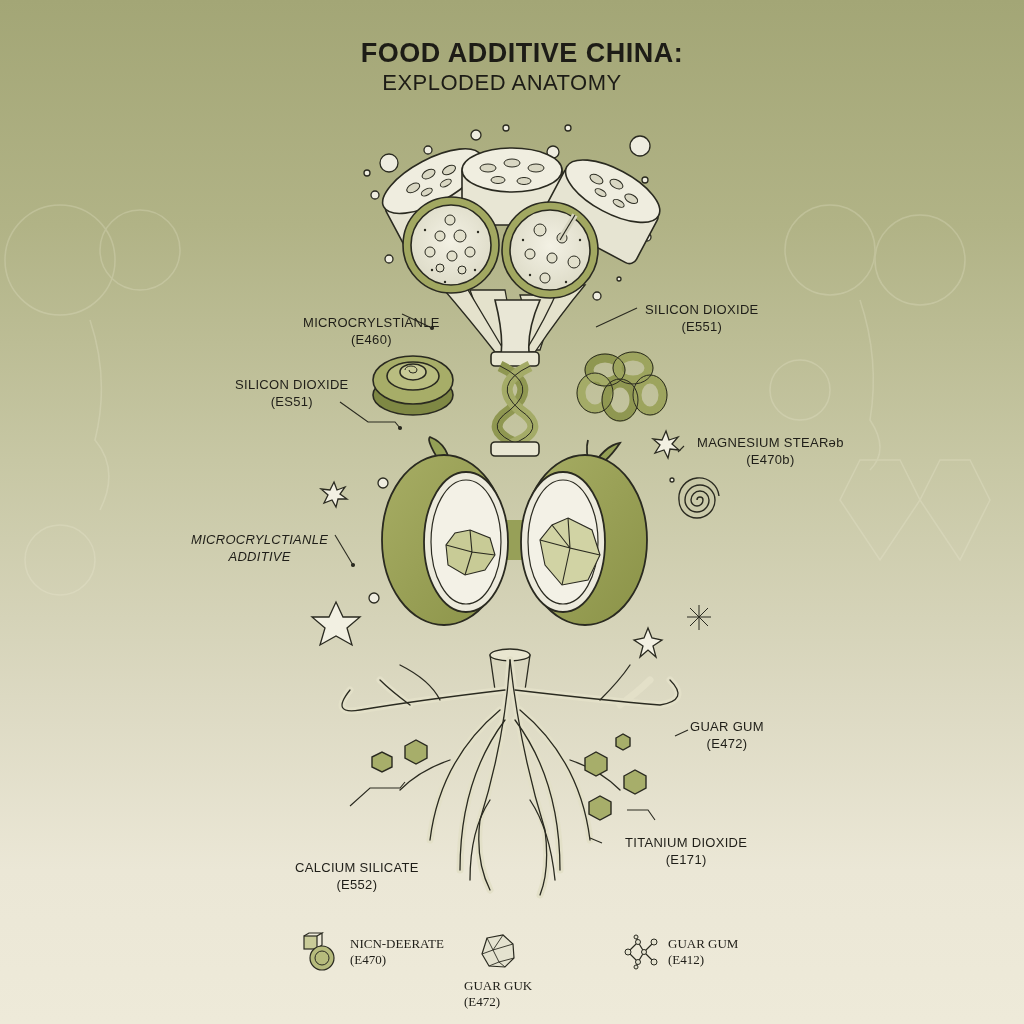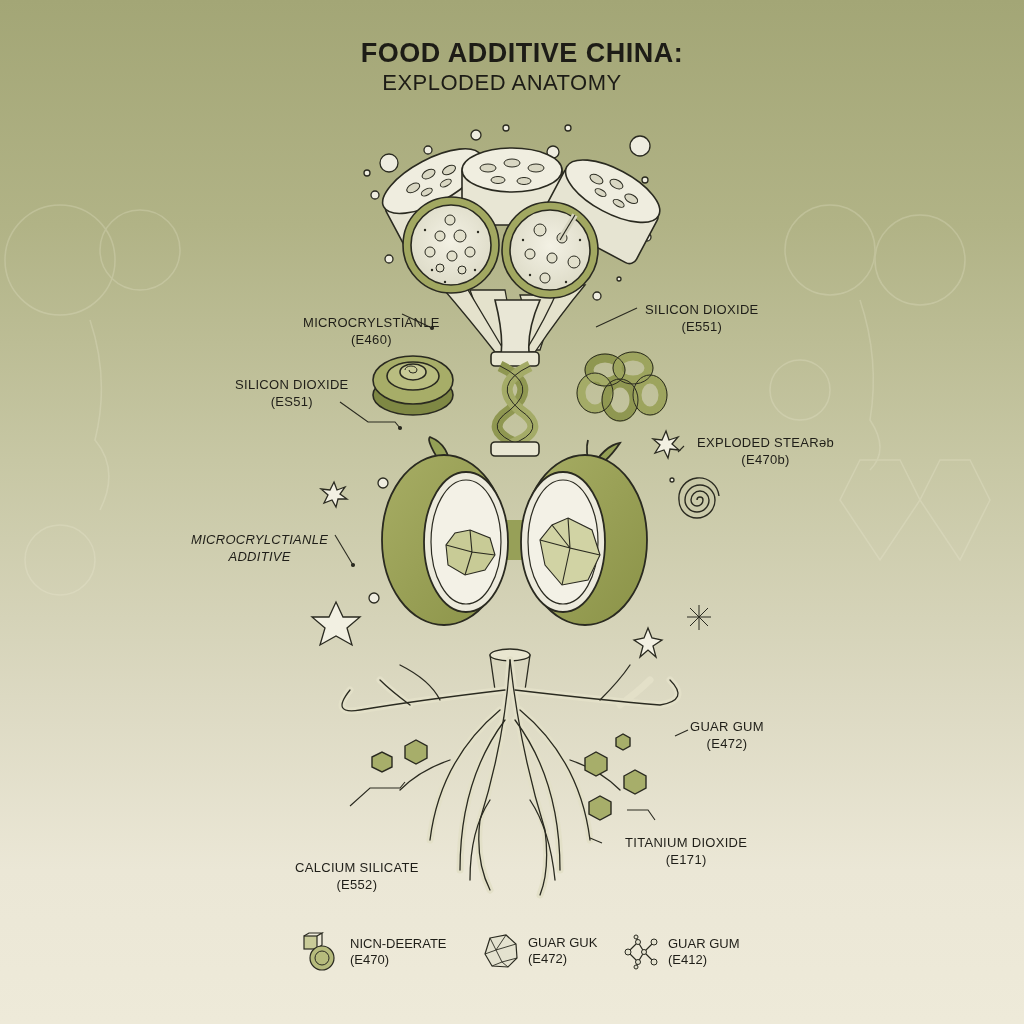--- a/index.html
+++ b/index.html
@@ -15,21 +15,21 @@
   }
   .title.main { top: 38px; font-size: 27px; left: 10px; }
   .title.sub { top: 70px; font-size: 22px; font-weight: 400; left: -10px; }
   .label {
     position: absolute; font-size: 13px; line-height: 17px; text-align: center;
     letter-spacing: 0.3px; color: #1f1e18; white-space: nowrap;
   }
   .label .l1, .label .l2 { display: block; }
   .legend-item { position: absolute; display: flex; align-items: center; gap: 8px; }
   .legend-text { font-size: 13px; line-height: 16px; color: #1f1e18; }
-  .legend-text span { display: block; }
+  .legend-text span { display: block; font-family: Liberation Serif, serif; }
   svg.art { position: absolute; left: 0; top: 0; }
 </style>
 </head>
 <body>
 
 <div class="title main">FOOD ADDITIVE CHINA:</div>
 <div class="title sub">EXPLODED ANATOMY</div>
 
 <svg class="art" width="1024" height="1024" viewBox="0 0 1024 1024">
   <defs>
@@ -283,21 +283,21 @@
 </div>
 <div class="label" style="left:645px; top:301px;">
   <span class="l1">SILICON DIOXIDE</span>
   <span class="l2">(E551)</span>
 </div>
 <div class="label" style="left:235px; top:376px;">
   <span class="l1">SILICON DIOXIDE</span>
   <span class="l2">(ES51)</span>
 </div>
 <div class="label" style="left:697px; top:434px;">
-  <span class="l1">EXPLODED STEARəb</span>
+  <span class="l1">MAGNESIUM STEARəb</span>
   <span class="l2">(E470b)</span>
 </div>
 <div class="label" style="left:191px; top:531px;font-style:italic;">
   <span class="l1">MICROCRYLCTIANLE</span>
   <span class="l2">ADDITIVE</span>
 </div>
 <div class="label" style="left:690px; top:718px;">
   <span class="l1">GUAR GUM</span>
   <span class="l2">(E472)</span>
 </div>
@@ -316,21 +316,21 @@
       <rect x="4" y="4" width="13" height="13" fill="#c9cb98" stroke="#2a2a20" stroke-width="1.2"></rect>
       <path d="M4 4 L9 1 L22 1 L17 4 M17 4 L22 1 L22 13 L17 17" fill="none" stroke="#2a2a20" stroke-width="1.2"></path>
       <circle cx="22" cy="26" r="12" fill="#b6bb7c" stroke="#2a2a20" stroke-width="1.2"></circle>
       <circle cx="22" cy="26" r="7" fill="none" stroke="#2a2a20" stroke-width="1"></circle>
     </svg>
     <div class="legend-text">
       <span>NICN-DEERATE</span>
       <span>(E470)</span>
     </div>
   </div>
-  <div class="legend-item" style="left:482px; top:932px;">
+  <div class="legend-item" style="left:464px; top:932px;flex-direction:column;">
     <svg width="38" height="38" viewBox="0 0 38 38">
       <path d="M8 6 L24 3 L34 12 L35 26 L26 35 L10 34 L3 22 Z" fill="#e4e2cf" stroke="#2a2a20" stroke-width="1.2"></path>
       <path d="M8 6 L14 18 L24 3 M14 18 L34 12 M14 18 L3 22 M14 18 L20 30 L35 26 M20 30 L10 34 M20 30 L26 35" fill="none" stroke="#2a2a20" stroke-width="0.9"></path>
     </svg>
     <div class="legend-text">
       <span>GUAR GUK</span>
       <span>(E472)</span>
     </div>
   </div>
   <div class="legend-item" style="left:622px; top:934px;">

